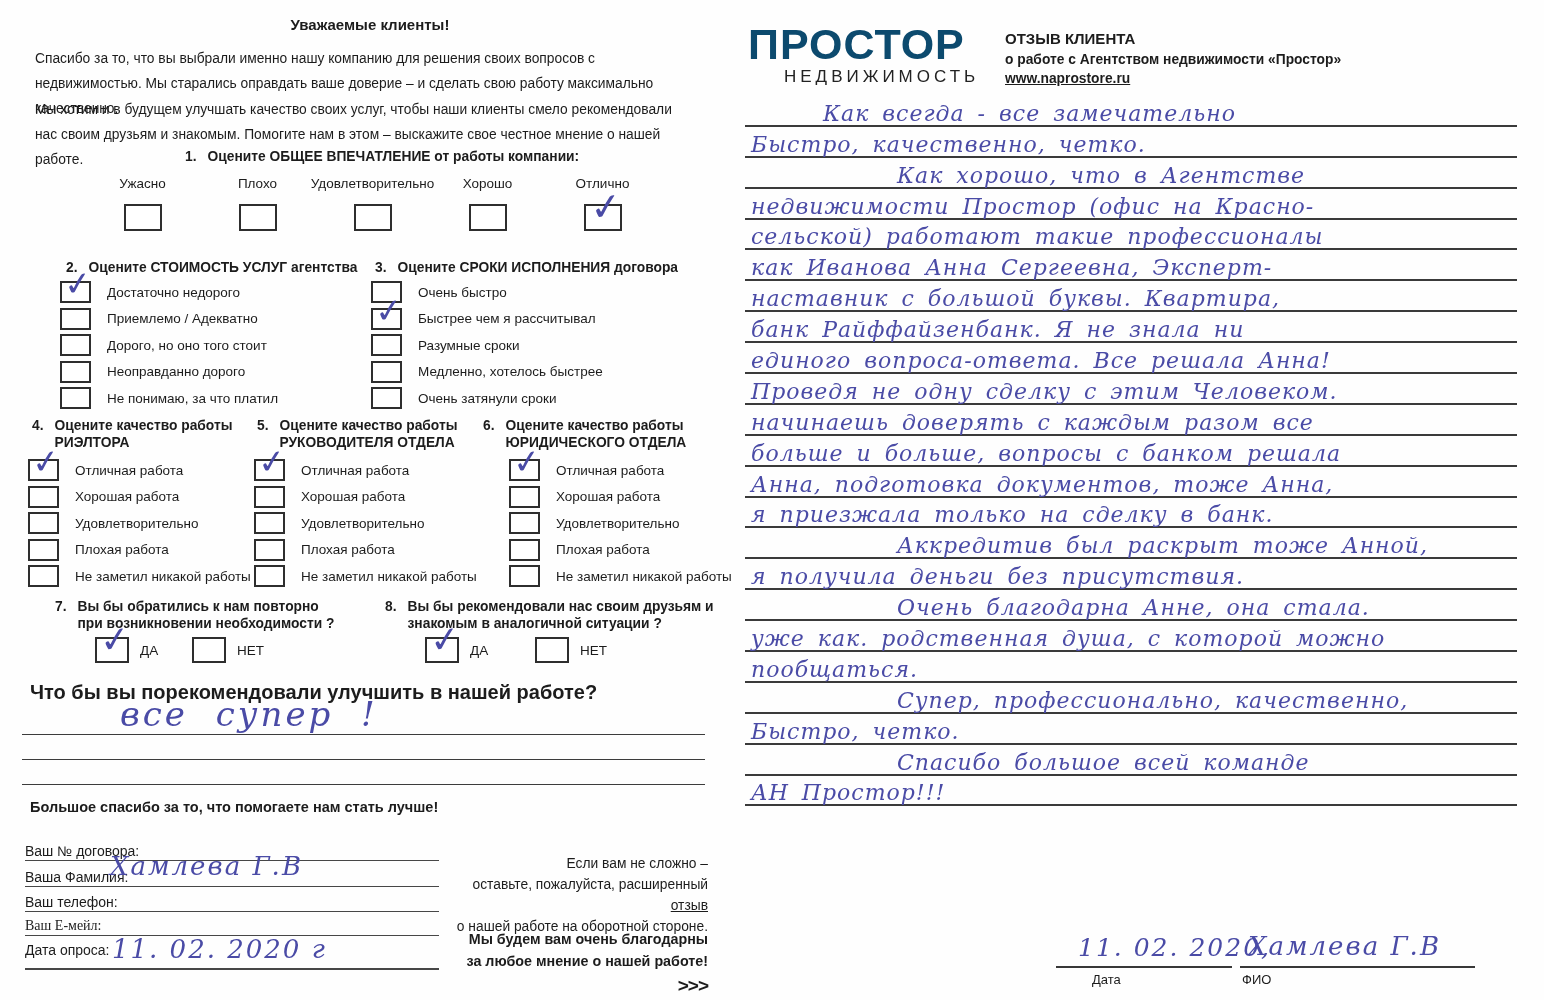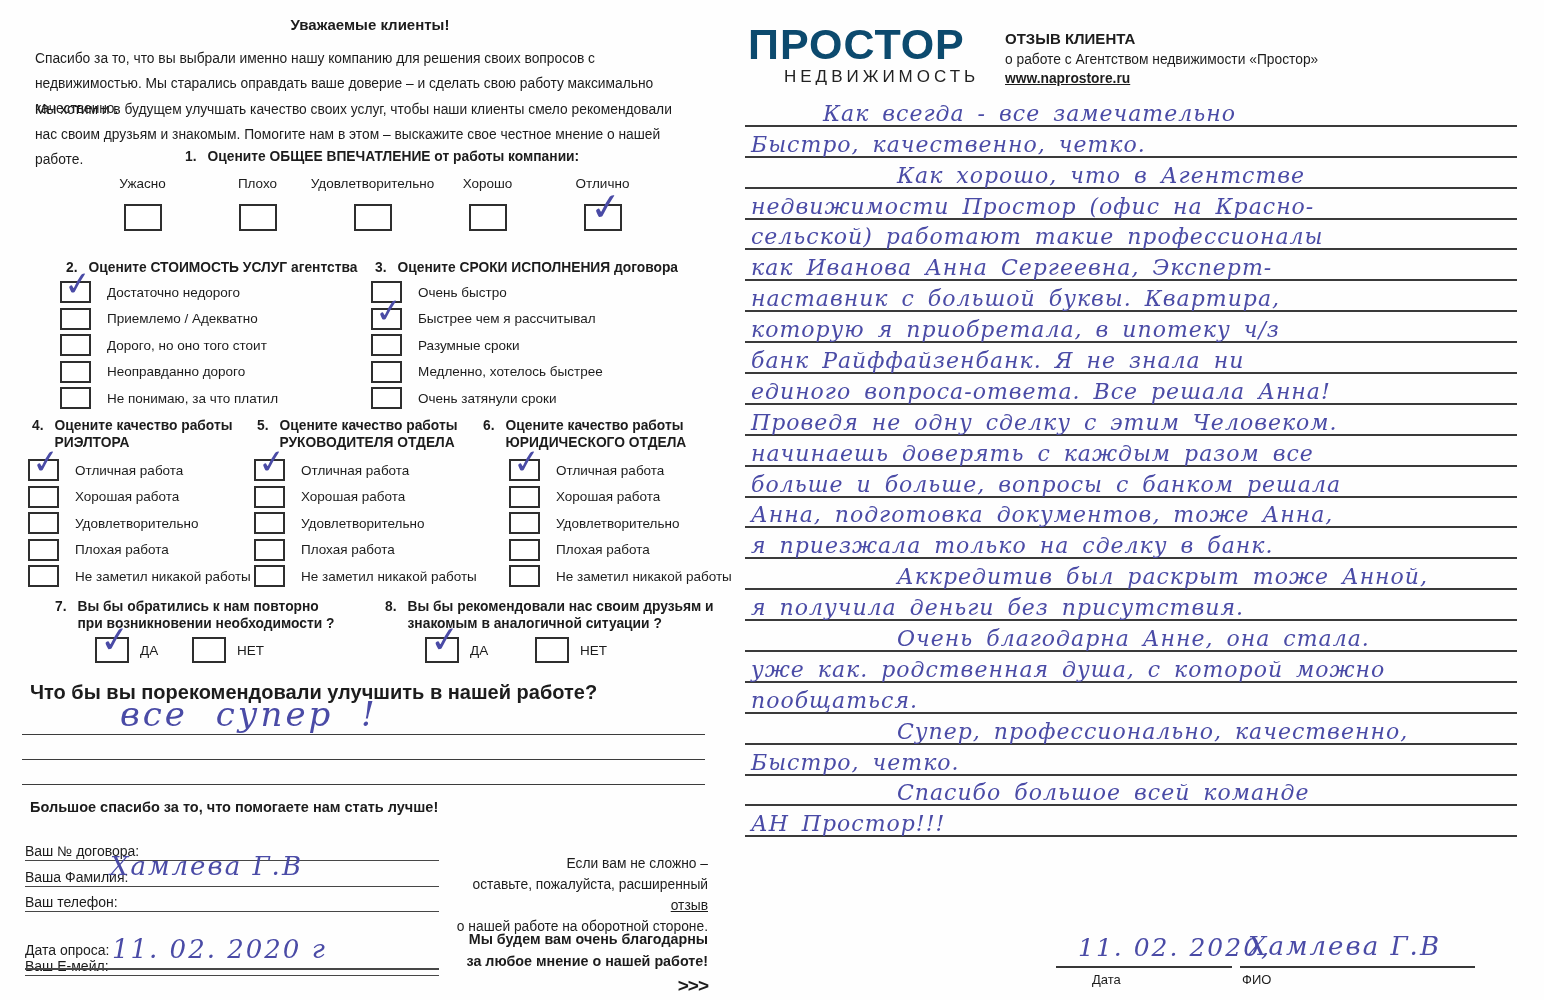--- a/index.html
+++ b/index.html
@@ -55,21 +55,21 @@
   .aside-note { position:absolute; left:440px; top:853px; width:268px; text-align:right; font-size:13.8px; line-height:21px; }
   .aside-note .uline { text-decoration:underline; }
   .aside-thanks { position:absolute; left:440px; top:928px; width:268px; text-align:right; font-weight:bold; font-size:14.3px; line-height:22px; }
   .arrows { font-size:19px; letter-spacing:-1px; margin-top:3px; }
 
   
   .logo-text { position:absolute; left:8px; top:20px; font-size:43px; font-weight:900; letter-spacing:1px; color:#0c4a6e; }
   .logo-sub  { position:absolute; left:44px; top:67px; font-size:17px; letter-spacing:4px; color:#222; }
   .rp-header { position:absolute; left:265px; top:30px; }
   .rp-h1 { font-weight:bold; font-size:15px; }
-  .rp-h2 { font-weight:normal; font-size:13.8px; margin-top:5px; }
+  .rp-h2 { font-weight:bold; font-size:13.8px; margin-top:5px; }
   .rp-url { font-weight:bold; font-size:13.8px; margin-top:4px; text-decoration:underline; }
 
   .review { position:absolute; left:5px; top:96px; width:772px; }
   .rline { position:relative; height:30.9px; border-bottom:2px solid var(--rule); }
   .rtext { position:absolute; left:6px; bottom:0px; font-size:22px; line-height:1;
            letter-spacing:1px; word-spacing:5px; }
   .rtext.ind1 { left:78px; }
   .rtext.ind2 { left:152px; }
 
   .improve-ans { left:88px; top:694px; font-size:34px; letter-spacing:3px; word-spacing:14px;margin-left:32px; }
@@ -338,21 +338,21 @@
   <div class="field-row" style="top:843px; height:18px;">
     <span>Ваш № договора:</span>
   </div>
   <div class="field-row" style="top:869px; height:18px;">
     <span>Ваша Фамилия:</span>
   </div>
   <div class="abs hw fam-val">Хамлева Г.В</div>
   <div class="field-row" style="top:894px; height:18px;">
     <span>Ваш телефон:</span>
   </div>
-  <div class="field-row" style="top:958px; height:18px;">
+  <div class="field-row" style="top:918px; height:18px;font-family:Liberation Serif, serif;">
     <span>Ваш Е-мейл:</span>
   </div>
   <div class="field-row thick" style="top:942px; height:28px;">
     <span>Дата опроса:</span>
   </div>
   <div class="abs hw date-val">11. 02. 2020 г</div>
 
   <div class="aside-note">
     <div>Если вам не сложно –</div>
     <div><span>оставьте, пожалуйста, расширенный </span><span class="uline">отзыв</span></div>
@@ -399,23 +399,20 @@
       </div>
 
       <div class="rline">
         <span class="hw rtext">как Иванова Анна Сергеевна, Эксперт-</span>
       </div>
 
       <div class="rline">
         <span class="hw rtext">наставник с большой буквы. Квартира,</span>
       </div>
 
-      <div class="rline">
-        <span class="hw rtext">которую я приобретала, в ипотеку ч/з</span>
-      </div>
 
       <div class="rline">
         <span class="hw rtext">банк Райффайзенбанк. Я не знала ни</span>
       </div>
 
       <div class="rline">
         <span class="hw rtext">единого вопроса-ответа. Все решала Анна!</span>
       </div>
 
       <div class="rline">

